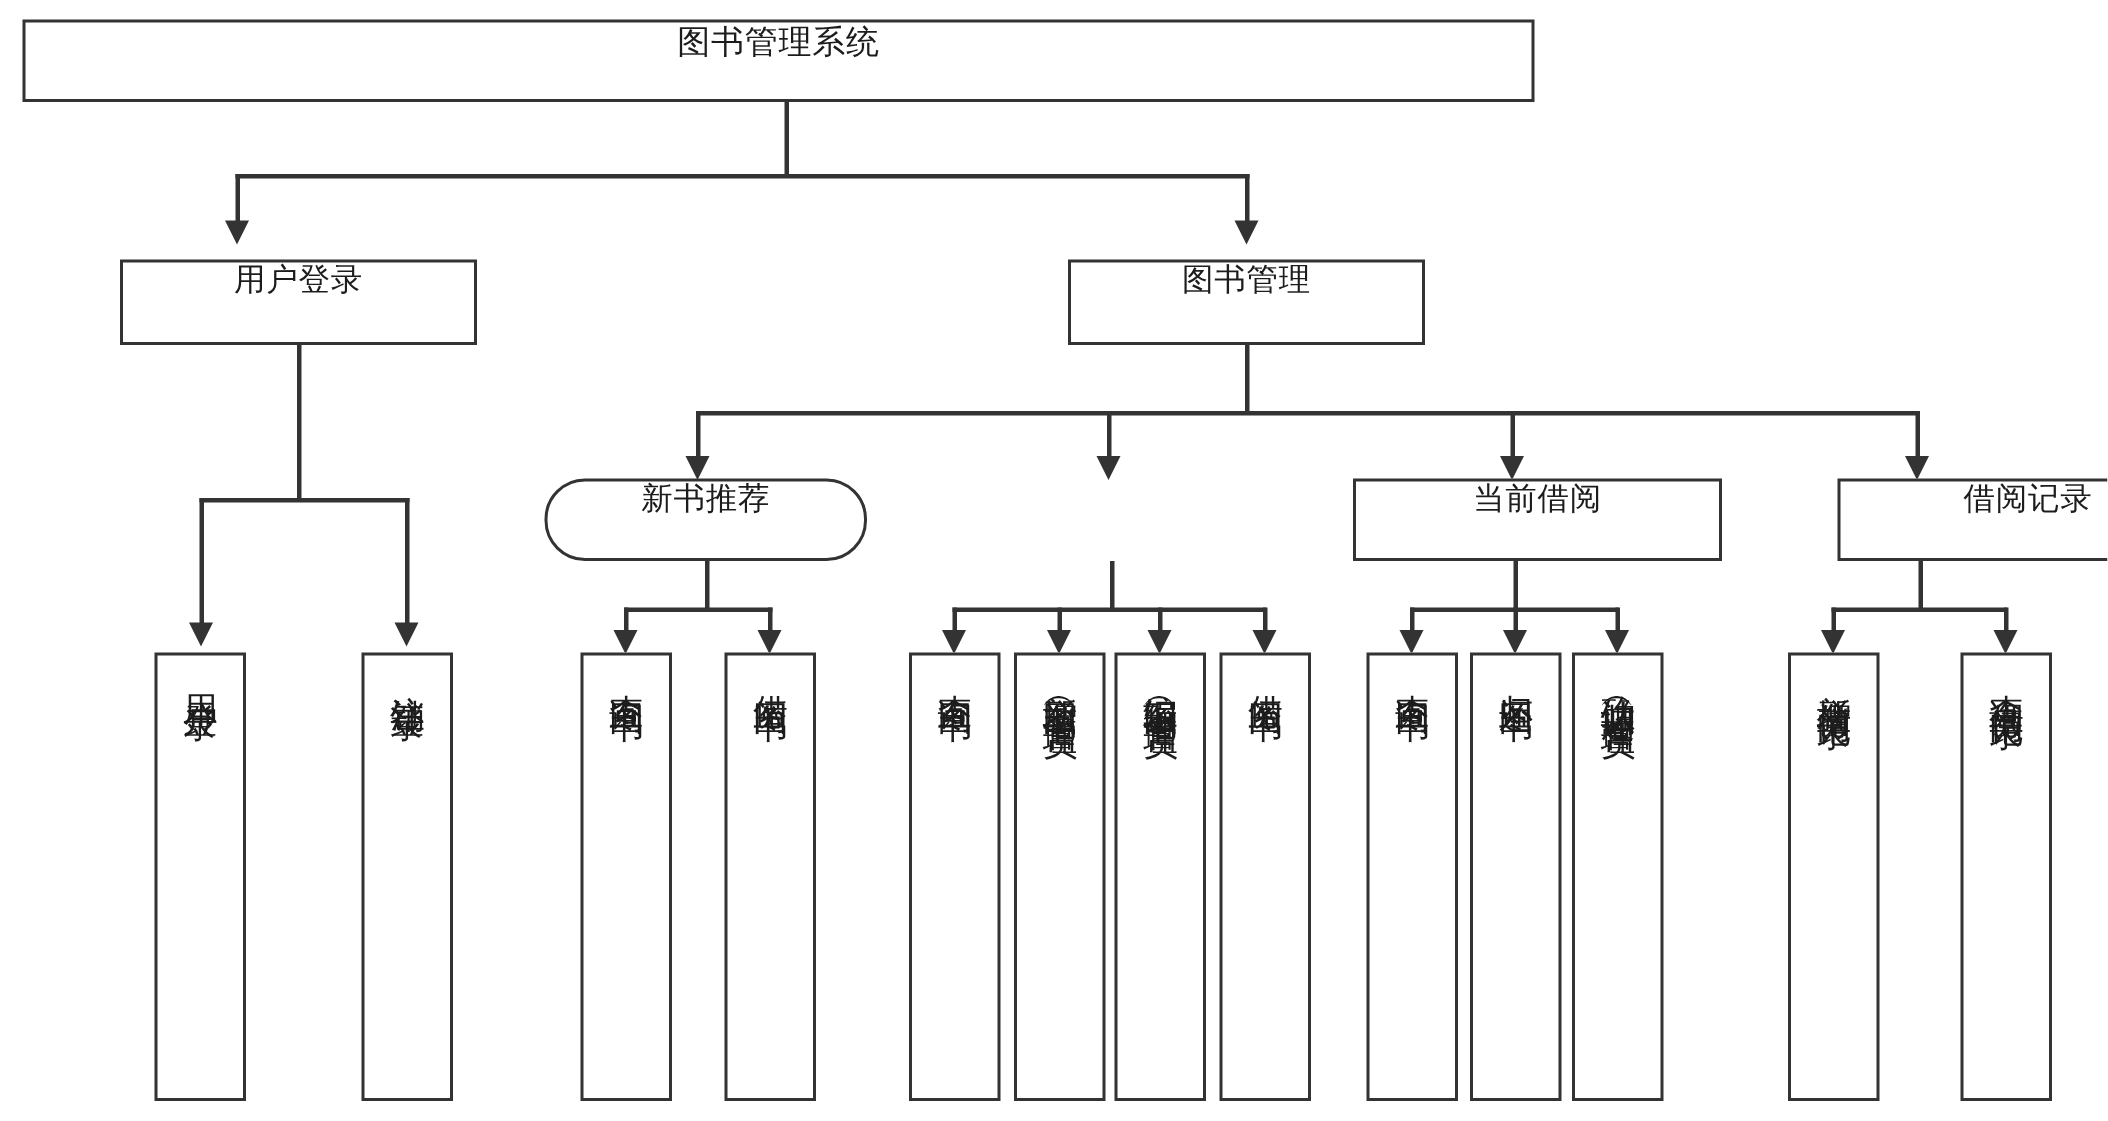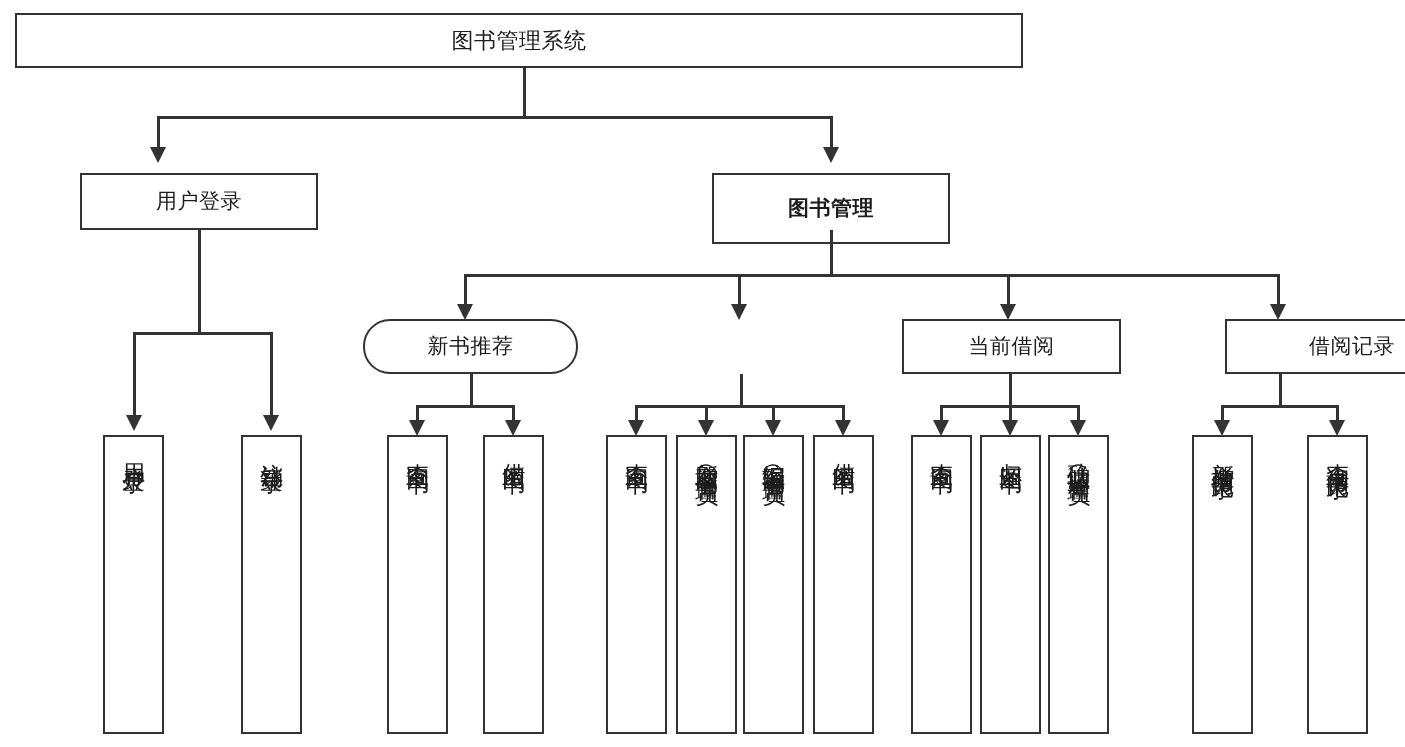--- a/index.html
+++ b/index.html
@@ -18,21 +18,20 @@
     background: #ffffff;
     overflow: hidden;
   }
   
   .node {
     position: absolute;
     box-sizing: border-box;
     background: #ffffff;
     border: 2.5px solid #333333;
     display: flex;
-    align-items: center;
     justify-content: center;
     color: #1c1c1c;
   }
   .node .label {
     display: block;
     text-align: center;
     line-height: 1.18;
     letter-spacing: 0.5px;
     white-space: nowrap;
   }
@@ -95,21 +94,21 @@
   <div class="conn v" style="left:157px; top:116px; width:2.5px; height:34px;"></div>
   <div class="arrow" style="left:150px; top:147px;"></div>
 
   <div class="conn v" style="left:830px; top:116px; width:2.5px; height:34px;"></div>
   <div class="arrow" style="left:823px; top:147px;"></div>
 
   <div class="node horizontal" style="left:80px; top:173px; width:238px; height:57px;">
     <span class="label">用户登录</span>
   </div>
 
-  <div class="node horizontal" style="left:712px; top:173px; width:238px; height:71px;font-weight:bold;">
+  <div class="node horizontal" style="left:712px; top:173px; width:238px; height:57px;">
     <span class="label">图书管理</span>
   </div>
 
   <div class="conn v" style="left:198px; top:230px; width:2.5px; height:103px;"></div>
   <div class="conn h" style="left:133px; top:332px; width:140px; height:2.5px;"></div>
   <div class="conn v" style="left:133px; top:332px; width:2.5px; height:85px;"></div>
   <div class="arrow" style="left:126px; top:415px;"></div>
   <div class="conn v" style="left:270px; top:332px; width:2.5px; height:85px;"></div>
   <div class="arrow" style="left:263px; top:415px;"></div>
 
@@ -120,21 +119,21 @@
   <div class="conn v" style="left:738px; top:274px; width:2.5px; height:32px;"></div>
   <div class="arrow" style="left:731px; top:304px;"></div>
   <div class="conn v" style="left:1007px; top:274px; width:2.5px; height:32px;"></div>
   <div class="arrow" style="left:1000px; top:304px;"></div>
   <div class="conn v" style="left:1277px; top:274px; width:2.5px; height:32px;"></div>
   <div class="arrow" style="left:1270px; top:304px;"></div>
 
   <div class="node horizontal" style="left:363px; top:319px; width:215px; height:55px;border-radius:27px;">
     <span class="label">新书推荐</span>
   </div>
-  <div class="node horizontal" style="left:902px; top:319px; width:219px; height:55px;">
+  <div class="node horizontal" style="left:902px; top:319px; width:246px; height:55px;">
     <span class="label">当前借阅</span>
   </div>
   <div class="node horizontal" style="left:1225px; top:319px; width:254px; height:55px;">
     <span class="label">借阅记录</span>
   </div>
 
   <div class="conn v" style="left:470px; top:374px; width:2.5px; height:32px;"></div>
   <div class="conn h" style="left:416px; top:405px; width:99px; height:2.5px;"></div>
   <div class="conn v" style="left:416px; top:405px; width:2.5px; height:17px;"></div>
   <div class="arrow" style="left:409px; top:420px;"></div>

